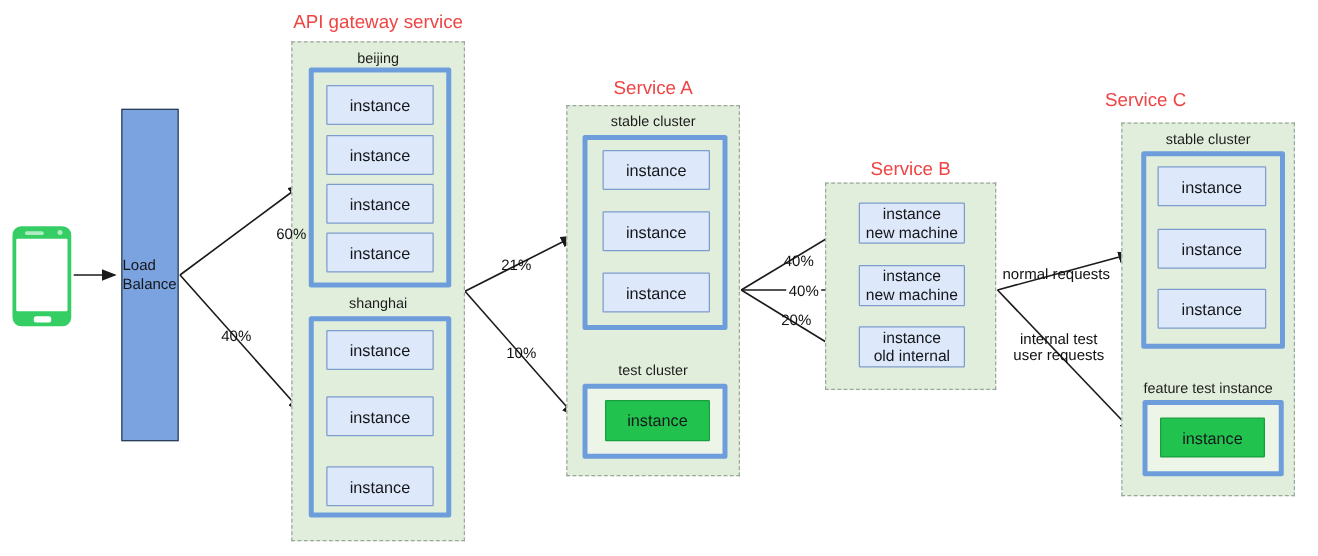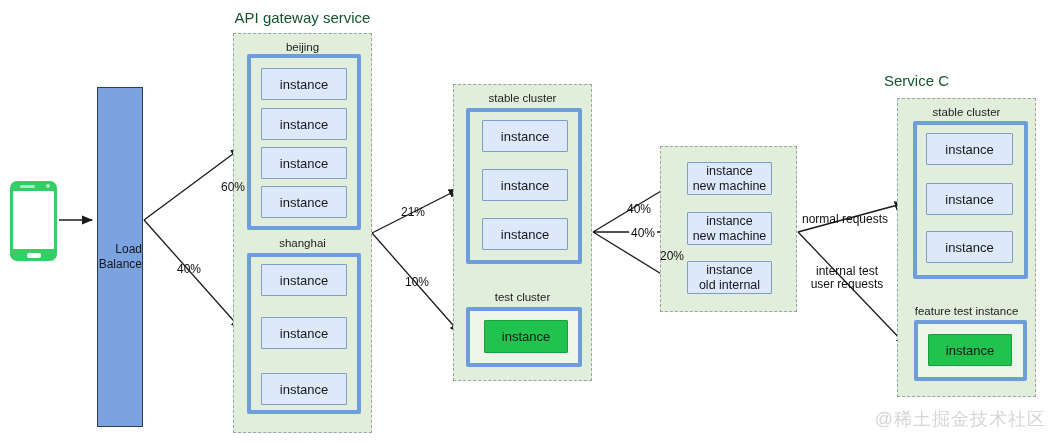--- a/index.html
+++ b/index.html
@@ -10,34 +10,34 @@
   .arrows{position:absolute;left:0;top:0;width:1054px;height:445px;pointer-events:none;}
   .arrows line{stroke:var(--arrow-color);stroke-width:1.3;}
 
   
   .phone{position:absolute;left:10px;top:181px;width:47px;height:80px;background:var(--phone-green);border-radius:7px;}
   .phone-screen{position:absolute;left:3px;right:3px;top:10px;bottom:12px;background:#fff;border-radius:1px;}
   .phone-speaker{position:absolute;left:10px;top:4px;width:15px;height:3px;border-radius:2px;background:rgba(255,255,255,.6);}
   .phone-camera{position:absolute;right:7px;top:3px;width:4px;height:4px;border-radius:50%;background:rgba(255,255,255,.6);}
   .phone-home{position:absolute;left:50%;transform:translateX(-50%);bottom:3px;width:14px;height:5px;border-radius:2px;background:#fff;}
 
-  .lb{position:absolute;left:97px;top:87px;width:46px;height:340px;background:var(--load-balancer-fill);
+  .lb{position:absolute;left:97px;top:87px;width:46px;height:266px;background:var(--load-balancer-fill);
       border:1px solid #2e3f54;box-sizing:border-box;display:flex;align-items:center;justify-content:center;
-      text-align:right;font-size:12px;line-height:15px;}
+      text-align:left;font-size:12px;line-height:15px;}
 
   .zone{position:absolute;background:var(--zone-fill);border:1px dashed #9aa89c;box-sizing:border-box;}
   .zlabel{position:absolute;left:0;width:100%;text-align:center;font-size:11.5px;color:#1c1c1c;}
   .cluster{position:absolute;border:4px solid var(--cluster-border-blue);box-sizing:border-box;border-radius:2px;}
   .cluster.light{background:var(--test-zone-fill);}
   .inst{position:absolute;background:var(--instance-fill);border:1px solid var(--instance-border);box-sizing:border-box;
         display:flex;align-items:center;justify-content:center;font-size:13px;border-radius:1px;}
   .inst.green{background:var(--green-instance-fill);border-color:var(--green-instance-border);}
   .inst.two{flex-direction:column;font-size:12.5px;line-height:15px;}
 
-  .title{position:absolute;text-align:center;font-size:15px;color:#14532d;}
+  .title{position:absolute;text-align:center;font-size:15px;color:#ef4444;}
   .edge-label{position:absolute;transform:translateX(-50%);font-size:12px;color:#101010;white-space:nowrap;}
   .edge-label.bg{background:#fff;padding:0 2px;}
   .edge-label.block{text-align:center;line-height:13px;}
   .watermark{position:absolute;right:8px;top:407px;font-size:18px;letter-spacing:1px;color:var(--watermark-color);}
 </style>
 </head>
 <body>
 
 <div class="canvas">
 
@@ -80,33 +80,35 @@
       <div class="inst" style="left:10px;top:128px;width:86px;height:32px;">instance</div>
     </div>
     <div class="zlabel" style="top:203px;">shanghai</div>
     <div class="cluster" style="left:13px;top:219px;width:114px;height:161px;">
       <div class="inst" style="left:10px;top:7px;width:86px;height:32px;">instance</div>
       <div class="inst" style="left:10px;top:60px;width:86px;height:32px;">instance</div>
       <div class="inst" style="left:10px;top:116px;width:86px;height:32px;">instance</div>
     </div>
   </div>
 
+  <div class="title" style="left:453px;top:62px;width:139px;">Service A</div>
   <div class="zone" style="left:453px;top:84px;width:139px;height:297px;">
     <div class="zlabel" style="top:7px;">stable cluster</div>
     <div class="cluster" style="left:12px;top:23px;width:116px;height:156px;">
       <div class="inst" style="left:12px;top:8px;width:86px;height:32px;">instance</div>
       <div class="inst" style="left:12px;top:57px;width:86px;height:32px;">instance</div>
       <div class="inst" style="left:12px;top:106px;width:86px;height:32px;">instance</div>
     </div>
     <div class="zlabel" style="top:206px;">test cluster</div>
     <div class="cluster light" style="left:12px;top:222px;width:116px;height:60px;">
       <div class="inst green" style="left:14px;top:9px;width:84px;height:33px;">instance</div>
     </div>
   </div>
 
+  <div class="title" style="left:660px;top:127px;width:137px;">Service B</div>
   <div class="zone" style="left:660px;top:146px;width:137px;height:166px;">
     <div class="inst two" style="left:26px;top:15px;width:85px;height:33px;">
       <span>instance</span>
       <span>new machine</span>
     </div>
     <div class="inst two" style="left:26px;top:65px;width:85px;height:33px;">
       <span>instance</span>
       <span>new machine</span>
     </div>
     <div class="inst two" style="left:26px;top:114px;width:85px;height:33px;">
@@ -128,22 +130,21 @@
       <div class="inst green" style="left:10px;top:10px;width:84px;height:32px;">instance</div>
     </div>
   </div>
 
   <div class="edge-label" style="left:188px;top:180px;margin-left:45px;">60%</div>
   <div class="edge-label" style="left:189px;top:262px;">40%</div>
   <div class="edge-label" style="left:413px;top:205px;">21%</div>
   <div class="edge-label" style="left:417px;top:275px;">10%</div>
   <div class="edge-label" style="left:639px;top:202px;">40%</div>
   <div class="edge-label bg" style="left:643px;top:226px;">40%</div>
-  <div class="edge-label" style="left:637px;top:249px;margin-left:35px;">20%</div>
+  <div class="edge-label" style="left:637px;top:249px;">20%</div>
   <div class="edge-label" style="left:845px;top:212px;">normal requests</div>
   <div class="edge-label block" style="left:847px;top:265px;">
     <div>internal test</div>
     <div>user requests</div>
   </div>
 
-  <div class="watermark">@稀土掘金技术社区</div>
 
 </div>
 
 </body></html>

